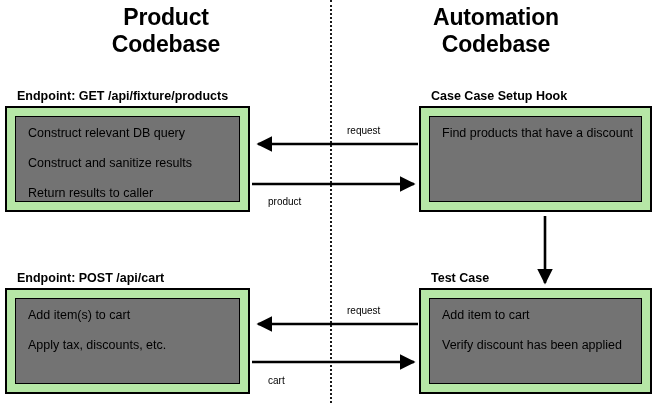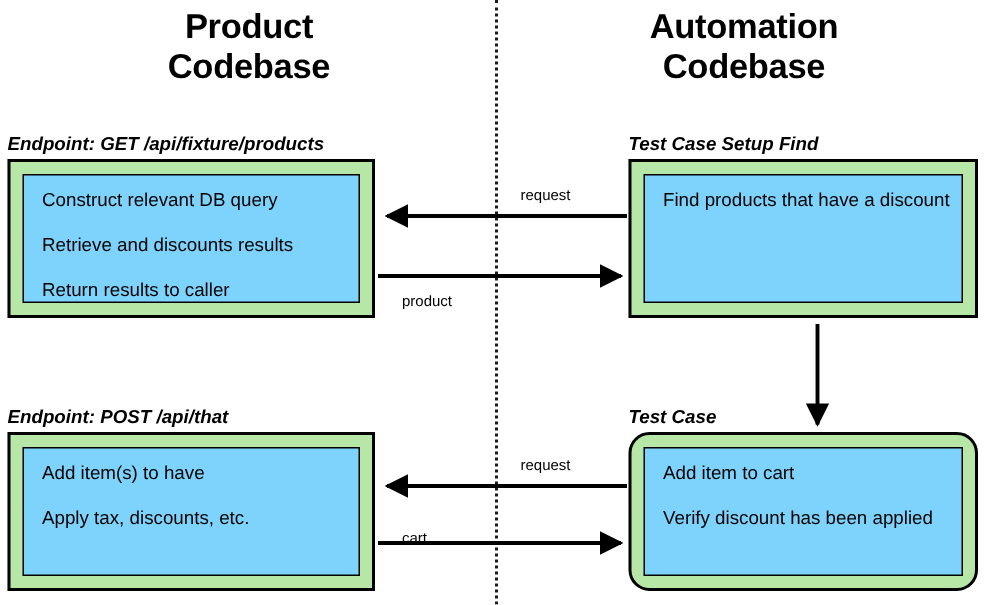--- a/index.html
+++ b/index.html
@@ -45,38 +45,37 @@
   }
 
   
   .group { position: absolute; }
   .group-label {
     position: absolute;
     font-size: 12.5px;
     font-weight: bold;
     line-height: 14px;
     white-space: nowrap;
-    left: 0;
+    left: 12px;
     top: 0;
-    font-style: italic;
   }
   .outer-box {
     position: absolute;
     left: 0;
     box-sizing: border-box;
     border: 2px solid #000000;
     background: #b6e7a6;
     padding: 8px;
   }
   .inner-box {
     box-sizing: border-box;
     width: 100%;
     height: 100%;
     border: 1.5px solid #000000;
-    background: #7dd3fc;
+    background: #737373;
     padding: 9px 12px 0 12px;
   }
   .inner-line {
     font-size: 12.5px;
     line-height: 15px;
     margin-bottom: 15px;
     white-space: nowrap;
   }
 
   
@@ -86,73 +85,73 @@
   
   #grp-setup-hook { left: 419px; top: 89px; width: 233px; }
   #grp-setup-hook .outer-box { top: 17px; width: 233px; height: 106px; }
 
   
   #grp-cart-endpoint { left: 5px; top: 271px; width: 245px; }
   #grp-cart-endpoint .outer-box { top: 17px; width: 245px; height: 106px; }
 
   
   #grp-test-case { left: 419px; top: 271px; width: 233px; }
-  #grp-test-case .outer-box { top: 17px; width: 233px; height: 106px; border-radius: 14px; }
+  #grp-test-case .outer-box { top: 17px; width: 233px; height: 106px; }
 
   
   .arrow-label {
     position: absolute;
     font-size: 10px;
     line-height: 15px;
     white-space: nowrap;
   }
   #lbl-request-top  { left: 347px; top: 123px; }
   #lbl-product      { left: 268px; top: 194px; }
   #lbl-request-bot  { left: 347px; top: 303px; }
-  #lbl-cart         { left: 268px; top: 352px; text-align: right; }
+  #lbl-cart         { left: 268px; top: 373px; text-align: right; }
 
   svg { position: absolute; left: 0; top: 0; overflow: visible; }
 </style>
 </head>
 <body>
 
 <div id="canvas">
 
   <div class="col-title" id="title-left">Product
 Codebase</div>
   <div class="col-title" id="title-right">Automation
 Codebase</div>
 
   <div id="divider"></div>
 
   <div class="group" id="grp-product-endpoint">
     <div class="group-label">Endpoint: GET /api/fixture/products</div>
     <div class="outer-box">
       <div class="inner-box">
         <div class="inner-line">Construct relevant DB query</div>
-        <div class="inner-line">Retrieve and discounts results</div>
+        <div class="inner-line">Construct and sanitize results</div>
         <div class="inner-line">Return results to caller</div>
       </div>
     </div>
   </div>
 
   <div class="group" id="grp-setup-hook">
-    <div class="group-label">Test Case Setup Find</div>
+    <div class="group-label">Case Case Setup Hook</div>
     <div class="outer-box">
       <div class="inner-box">
         <div class="inner-line">Find products that have a discount</div>
       </div>
     </div>
   </div>
 
   <div class="group" id="grp-cart-endpoint">
-    <div class="group-label">Endpoint: POST /api/that</div>
+    <div class="group-label">Endpoint: POST /api/cart</div>
     <div class="outer-box">
       <div class="inner-box">
-        <div class="inner-line">Add item(s) to have</div>
+        <div class="inner-line">Add item(s) to cart</div>
         <div class="inner-line">Apply tax, discounts, etc.</div>
       </div>
     </div>
   </div>
 
   <div class="group" id="grp-test-case">
     <div class="group-label">Test Case</div>
     <div class="outer-box">
       <div class="inner-box">
         <div class="inner-line">Add item to cart</div>

